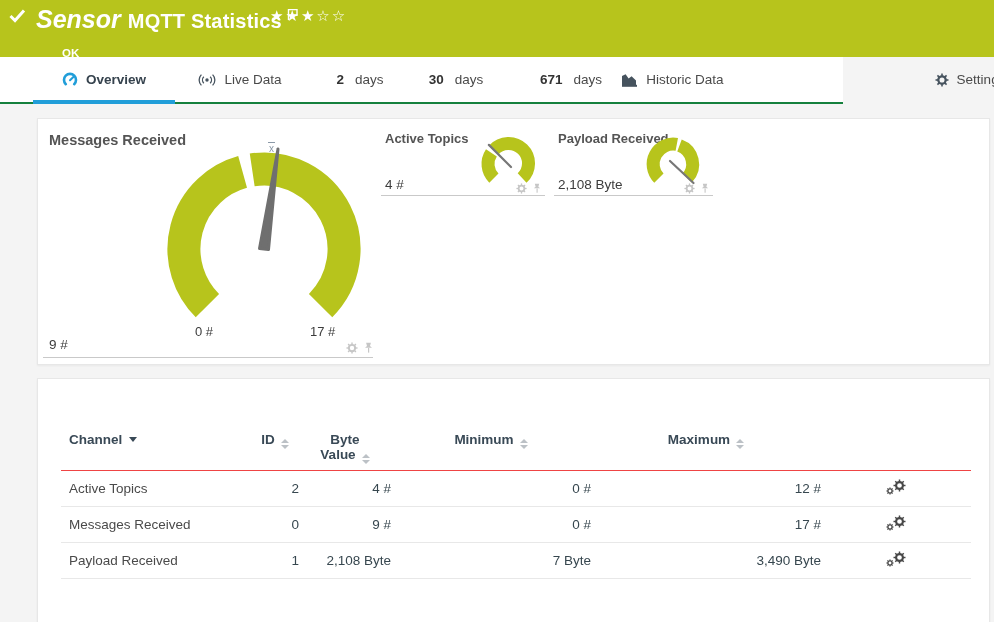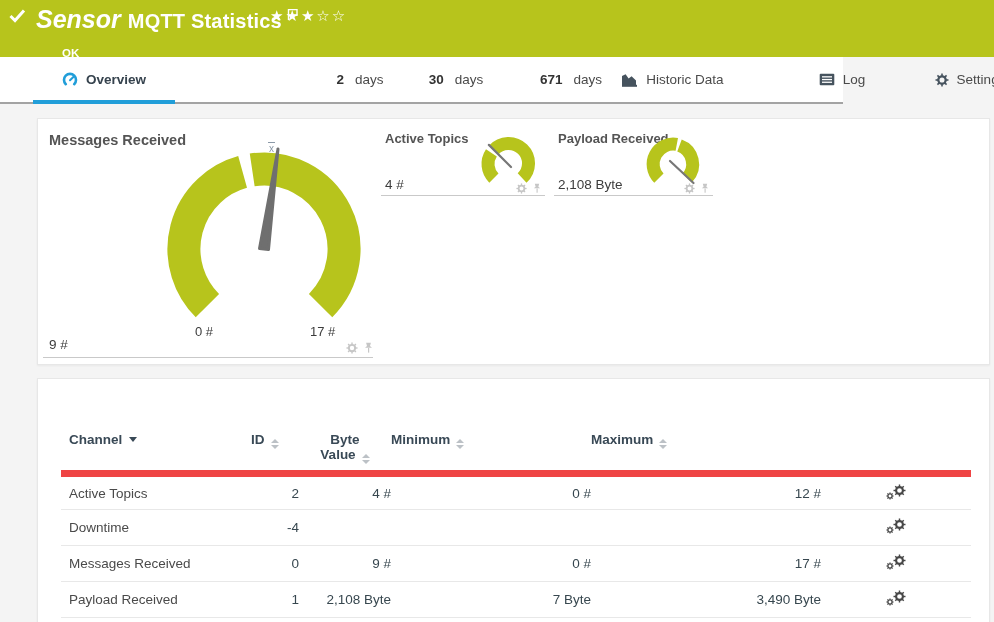--- a/index.html
+++ b/index.html
@@ -13,21 +13,21 @@
   .title-kind { font-style:italic; font-size:25px; margin-right:7px;font-weight:bold; }
   .title-main { font-size:20px; font-weight:bold; letter-spacing:.2px;margin-top:24px; }
   .flag { position:relative; top:-7px; margin-left:5px; display:inline-block; }
   .stars { position:absolute; left:270px; top:7px; font-size:15px; letter-spacing:2px; cursor:pointer; }
   .star::before { content:"★"; }
   .star.empty::before { content:"☆"; }
   .status-ok { position:absolute; left:62px; top:33px; font-size:11.5px; font-weight:bold;margin-top:14px; }
 
   
   .tabbar { position:absolute; left:0; top:57px; width:843px; height:47px; background:#fff;
-    border-bottom:2px solid #a3a3a3; }
+    border-bottom:2px solid #15803d; }
   .tab { position:absolute; top:0; height:100%; display:flex; align-items:center; justify-content:center;
     gap:8px; font-size:13.5px; color:#4a4a4a; cursor:pointer; white-space:nowrap; }
   .tab .tnum { font-weight:bold; color:#333; margin-right:3px; }
   .tab.active .tlabel { color:#36434e; font-weight:bold; }
   .tab-underline { position:absolute; left:33px; bottom:-2px; width:142px; height:4px; background:#219ed9; }
   .ticon { display:inline-flex; color:#46535e; }
 
   
   .panel { position:absolute; background:#fff; border:1px solid #e7e7e7;
     box-shadow:0 1px 2px rgba(0,0,0,.05); }
@@ -38,24 +38,24 @@
   .gauge-val { position:absolute; font-size:13.5px; color:#3c3c3c; }
   .scale-label { position:absolute; font-size:13px; color:#3c3c3c; }
   .avg-marker { position:absolute; font-size:10px; color:#8b99a7; border-top:1px solid #8b99a7; padding:0 1px; line-height:11px; }
   .hline { position:absolute; height:1px; background:#c9c9c9; }
   .gp-icons { position:absolute; display:flex; gap:5px; align-items:center; color:#c6c6c6; cursor:pointer; }
 
   
   table { border-collapse:collapse; table-layout:fixed; margin:40px 0 0 23px; width:910px; }
   col.c-channel{width:190px} col.c-id{width:48px} col.c-last{width:92px}
   col.c-min{width:200px} col.c-max{width:230px} col.c-gear{width:150px}
-  th { font-size:13.5px; font-weight:bold; color:#394956; text-align:left; vertical-align:top;
+  th { font-size:13.5px; font-weight:bold; color:#394956; text-align:center; vertical-align:top;
        padding:13px 0 6px 0; cursor:pointer; }
   th.left { text-align:left; padding-left:8px; }
-  thead tr { border-bottom:7px solid #ef4444; }
+  thead tr { border-bottom:1px solid #ef4444; }
   td { font-size:13.5px; color:#4a4a4a; height:36px; text-align:right; border-bottom:1px solid #e8e8e8; }
   td.left { text-align:left; padding-left:8px; }
   td.num { color:#37474f; }
   td.gearcell { text-align:center; }
   .sort { display:inline-flex; flex-direction:column; gap:2px; margin-left:6px; vertical-align:1px; }
   .sort i { display:block; width:0; height:0; border-left:4px solid transparent; border-right:4px solid transparent; }
   .sort .up { border-bottom:4px solid #bcc1c6; }
   .sort .dn { border-top:4px solid #bcc1c6; }
   .caret-down { display:inline-block; width:0; height:0; border-left:4.5px solid transparent;
     border-right:4.5px solid transparent; border-top:5.5px solid #394956; margin-left:7px; vertical-align:2px; }
@@ -109,51 +109,50 @@
 <div class="tabbar">
   <div class="tab active" style="left:33px;width:142px">
     <span class="ticon">
       <svg width="16" height="16" viewBox="0 0 16 16">
           <path d="M3.8 12.2 A6 6 0 1 1 12.2 12.2" fill="none" stroke="#219ed9" stroke-width="2.6" stroke-linecap="round"></path>
           <line x1="8" y1="8.3" x2="11.6" y2="4.7" stroke="#219ed9" stroke-width="2" stroke-linecap="round"></line>
         </svg>
     </span>
     <span class="tlabel">Overview</span>
   </div>
+  <div class="tab" style="left:190px;width:100px">
+    <span class="ticon">
+      <svg width="18" height="14" viewBox="0 0 18 14">
+          <circle cx="9" cy="7" r="1.7" fill="#46535e"></circle>
+          <path d="M5.8 3.8 A4.6 4.6 0 0 0 5.8 10.2 M12.2 3.8 A4.6 4.6 0 0 1 12.2 10.2" fill="none" stroke="#46535e" stroke-width="1.3"></path>
+          <path d="M3.4 1.6 A7.6 7.6 0 0 0 3.4 12.4 M14.6 1.6 A7.6 7.6 0 0 1 14.6 12.4" fill="none" stroke="#46535e" stroke-width="1.3"></path>
+        </svg>
+    </span>
+    <span class="tlabel">Live Data</span>
+  </div>
   <div class="tab" style="left:330px;width:60px">
     <span class="tnum">2</span>
     <span class="tlabel">days</span>
   </div>
   <div class="tab" style="left:425px;width:62px">
     <span class="tnum">30</span>
     <span class="tlabel">days</span>
   </div>
   <div class="tab" style="left:535px;width:72px">
     <span class="tnum">671</span>
     <span class="tlabel">days</span>
   </div>
   <div class="tab" style="left:615px;width:115px">
     <span class="ticon">
       <svg width="17" height="14" viewBox="0 0 17 14">
           <path d="M1 12.8 h15" stroke="#46535e" stroke-width="2"></path>
           <path d="M1 12 V3 l3.6-1.8 3 4.2 3-2.2 4.4 4.3 V12 z" fill="#46535e"></path>
         </svg>
     </span>
     <span class="tlabel">Historic Data</span>
-  </div>
-  <div class="tab" style="left:812px;width:60px">
-    <span class="ticon">
-      <svg width="16" height="13" viewBox="0 0 16 13">
-          <rect x="0.7" y="0.7" width="14.6" height="11.6" fill="#46535e" rx="1"></rect>
-          <rect x="3" y="3.2" width="10" height="1.3" fill="#fff"></rect>
-          <rect x="3" y="5.9" width="10" height="1.3" fill="#fff"></rect>
-          <rect x="3" y="8.6" width="10" height="1.3" fill="#fff"></rect>
-        </svg>
-    </span>
-    <span class="tlabel">Log</span>
   </div>
   <div class="tab" style="left:930px;width:80px">
     <span class="ticon">
       <svg width="14" height="14" style="color:#46535e">
           <use href="#sym-gear"></use>
         </svg>
     </span>
     <span class="tlabel">Settings</span>
   </div>
   <div class="tab-underline"></div>
@@ -270,32 +269,20 @@
         <td class="num">4 #</td>
         <td class="num">0 #</td>
         <td class="num">12 #</td>
         <td class="gearcell"><span class="chan-gear"><svg class="big" width="13" height="13">
                 <use href="#sym-gear"></use>
               </svg><svg class="small" width="8" height="8">
                 <use href="#sym-gear"></use>
               </svg></span></td>
       </tr>
       <tr>
-        <td class="left">Downtime</td>
-        <td class="num">-4</td>
-        <td class="num"></td>
-        <td class="num"></td>
-        <td class="num"></td>
-        <td class="gearcell"><span class="chan-gear"><svg class="big" width="13" height="13">
-                <use href="#sym-gear"></use>
-              </svg><svg class="small" width="8" height="8">
-                <use href="#sym-gear"></use>
-              </svg></span></td>
-      </tr>
-      <tr>
         <td class="left">Messages Received</td>
         <td class="num">0</td>
         <td class="num">9 #</td>
         <td class="num">0 #</td>
         <td class="num">17 #</td>
         <td class="gearcell"><span class="chan-gear"><svg class="big" width="13" height="13">
                 <use href="#sym-gear"></use>
               </svg><svg class="small" width="8" height="8">
                 <use href="#sym-gear"></use>
               </svg></span></td>

